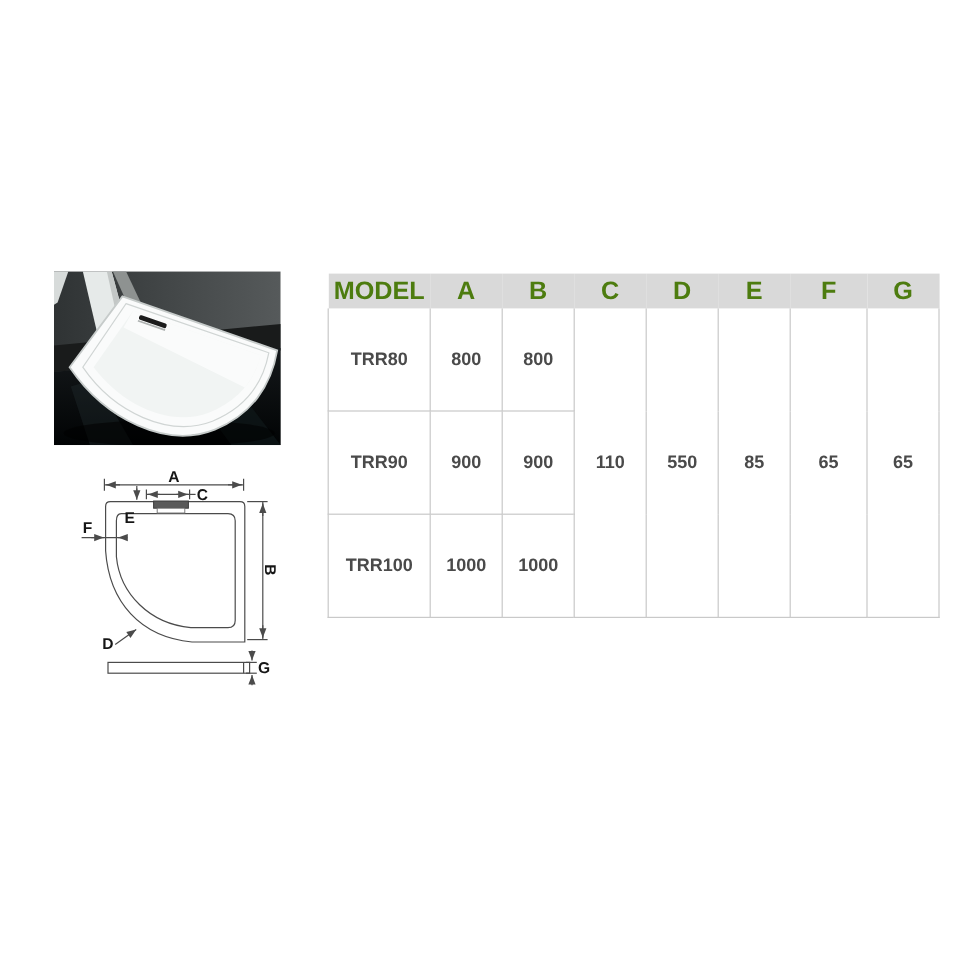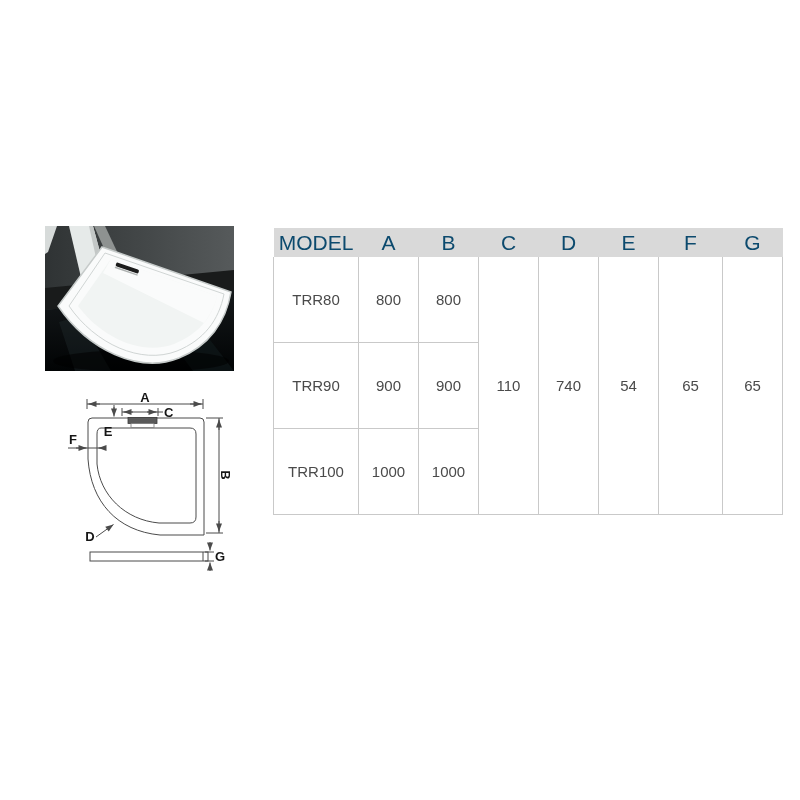--- a/index.html
+++ b/index.html
@@ -9,22 +9,22 @@
   
   .photo{position:absolute;left:45px;top:226px;width:189px;height:145px;overflow:hidden;}
 
   
   .diagram{position:absolute;left:55px;top:390px;width:185px;height:195px;}
   .diagram line,.diagram path.ln{stroke:#4b4b4b;stroke-width:1;fill:none;}
   .diagram .lbl{font-size:13px;font-weight:bold;fill:#161616;}
 
   
   table.spec{position:absolute;left:273px;top:228px;border-collapse:collapse;table-layout:fixed;width:509px;}
-  table.spec th{background:#d9d9d9;height:29px;padding:0;font-weight:400;font-size:21px;color:#0c4a6e;text-align:center;}
-  table.spec td{border:1px solid #c9c9c9;border-top:none;height:85px;padding:0;text-align:center;vertical-align:middle;font-size:15px;color:#4a4a4a;}
+  table.spec th{background:#d9d9d9;height:29px;padding:0;font-weight:700;font-size:21px;color:#4d7c0f;text-align:center;}
+  table.spec td{border:1px solid #c9c9c9;border-top:none;height:85px;padding:0;text-align:center;vertical-align:middle;font-size:15px;color:#4a4a4a;font-weight:bold;}
 </style>
 </head>
 <body>
 
 <div id="canvas">
 
   <div class="photo">
     <svg width="189" height="145" viewBox="0 0 189 145">
       <defs>
         <linearGradient id="wallG" x1="0" y1="0" x2="1" y2="0">
@@ -164,22 +164,22 @@
         <th>F</th>
         <th>G</th>
       </tr>
     </thead>
     <tbody>
       <tr>
         <td>TRR80</td>
         <td>800</td>
         <td>800</td>
         <td rowspan="3">110</td>
-        <td rowspan="3">740</td>
-        <td rowspan="3">54</td>
+        <td rowspan="3">550</td>
+        <td rowspan="3">85</td>
         <td rowspan="3">65</td>
         <td rowspan="3">65</td>
       </tr>
       <tr>
         <td>TRR90</td>
         <td>900</td>
         <td>900</td>
       </tr>
       <tr>
         <td>TRR100</td>

